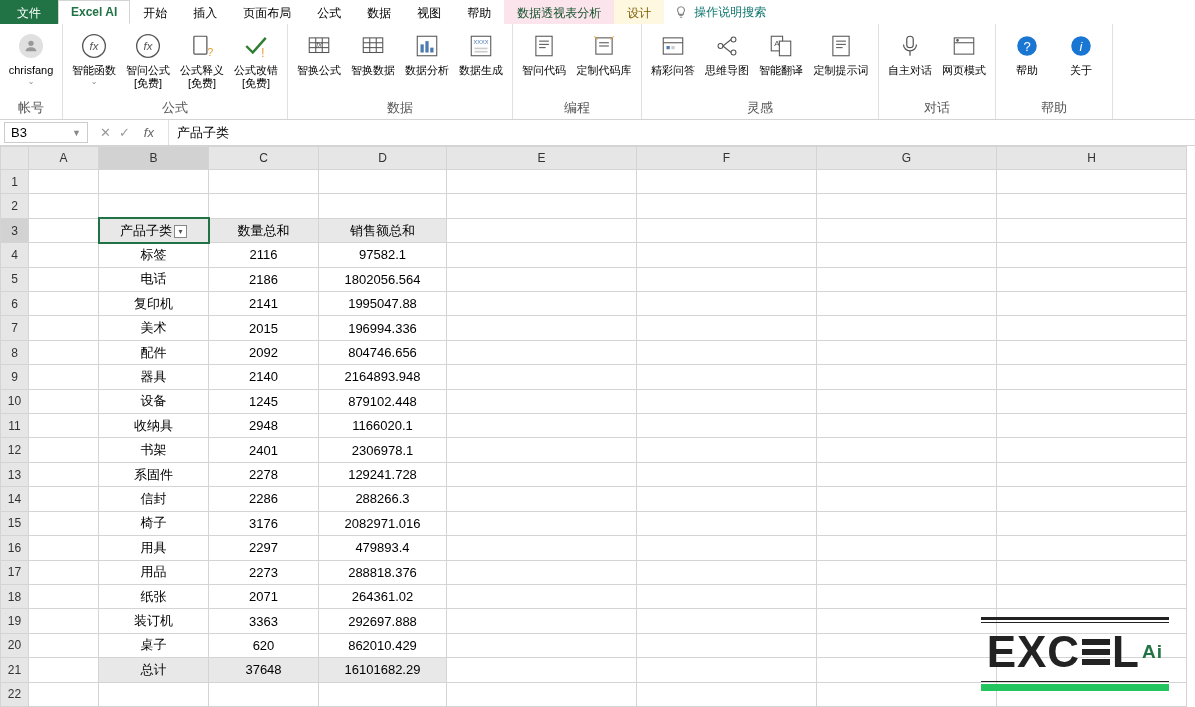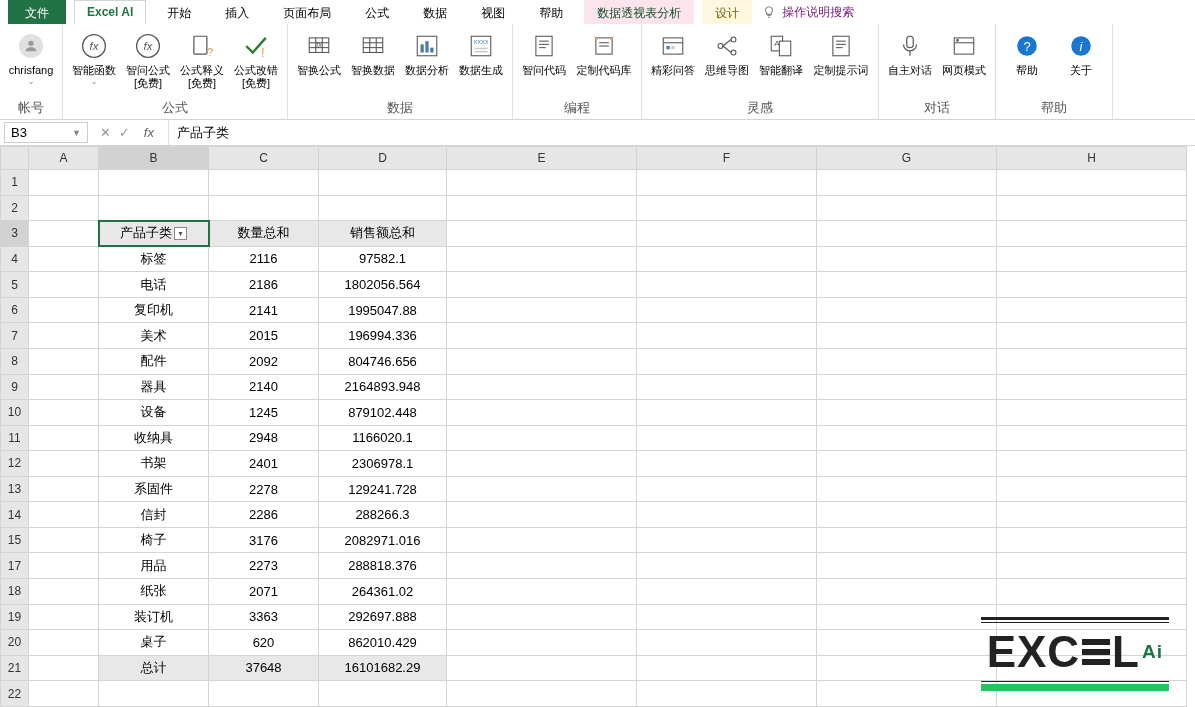--- a/index.html
+++ b/index.html
@@ -1,25 +1,25 @@
 <!DOCTYPE html>
 <html><head>
 <meta charset="utf-8">
 <style>
 * { margin: 0; padding: 0; box-sizing: border-box; font-family: "Microsoft YaHei", "Segoe UI", Arial, sans-serif; }
 body { background: #fff; width: 1195px; height: 707px; overflow: hidden; user-select: none; }
 
 
 .tabs { display: flex; height: 24px; background: #fff; font-size: 12px; }
-.tab { padding: 4px 12px; cursor: pointer; border: 1px solid transparent; margin-left: 8px; }
+.tab { padding: 4px 12px; cursor: pointer; border: 1px solid transparent; }
 .tab.file { background: #217346; color: #fff; padding: 4px 16px; }
 .tab.active { border: 1px solid #d4d4d4; border-bottom: 1px solid #fff; background: #fff; color: #217346; font-weight: 600; }
 .tab.context { background: #fce4ec; color: #14532d; }
 .tab.context2 { background: #fff8e1; color: #7a5c00; }
-.tell-me { display: flex; align-items: center; gap: 6px; padding: 0 10px; color: #701a75; }
+.tell-me { display: flex; align-items: center; gap: 6px; padding: 0 10px; color: #0f766e; }
 .bulb-icon { color: #888; }
 
 
 .ribbon { display: flex; height: 96px; border-bottom: 1px solid #d4d4d4; background: #fff; }
 .rgroup { display: flex; flex-direction: column; align-items: center; border-right: 1px solid #e0e0e0; padding: 2px 6px 0 6px; }
 .rgroup-items { display: flex; gap: 4px; flex: 1; }
 .rbtn-lg { display: flex; flex-direction: column; align-items: center; justify-content: flex-start; width: 50px; padding-top: 4px; cursor: pointer; font-size: 11px; text-align: center; line-height: 1.2; }
 .rbtn-lg .ricon { width: 32px; height: 32px; display: flex; align-items: center; justify-content: center; margin-bottom: 2px; }
 .rgroup-label { font-size: 13px; color: #555; padding: 2px 0; }
 
@@ -527,20 +527,31 @@
           <td class="cell"></td>
           <td class="cell">椅子</td>
           <td class="cell">3176</td>
           <td class="cell">2082971.016</td>
           <td class="cell"></td>
           <td class="cell"></td>
           <td class="cell"></td>
           <td class="cell"></td>
         </tr>
         <tr>
+          <th>16</th>
+          <td class="cell"></td>
+          <td class="cell">用具</td>
+          <td class="cell">2297</td>
+          <td class="cell">479893.4</td>
+          <td class="cell"></td>
+          <td class="cell"></td>
+          <td class="cell"></td>
+          <td class="cell"></td>
+        </tr>
+        <tr>
           <th>17</th>
           <td class="cell"></td>
           <td class="cell">用品</td>
           <td class="cell">2273</td>
           <td class="cell">288818.376</td>
           <td class="cell"></td>
           <td class="cell"></td>
           <td class="cell"></td>
           <td class="cell"></td>
         </tr>

